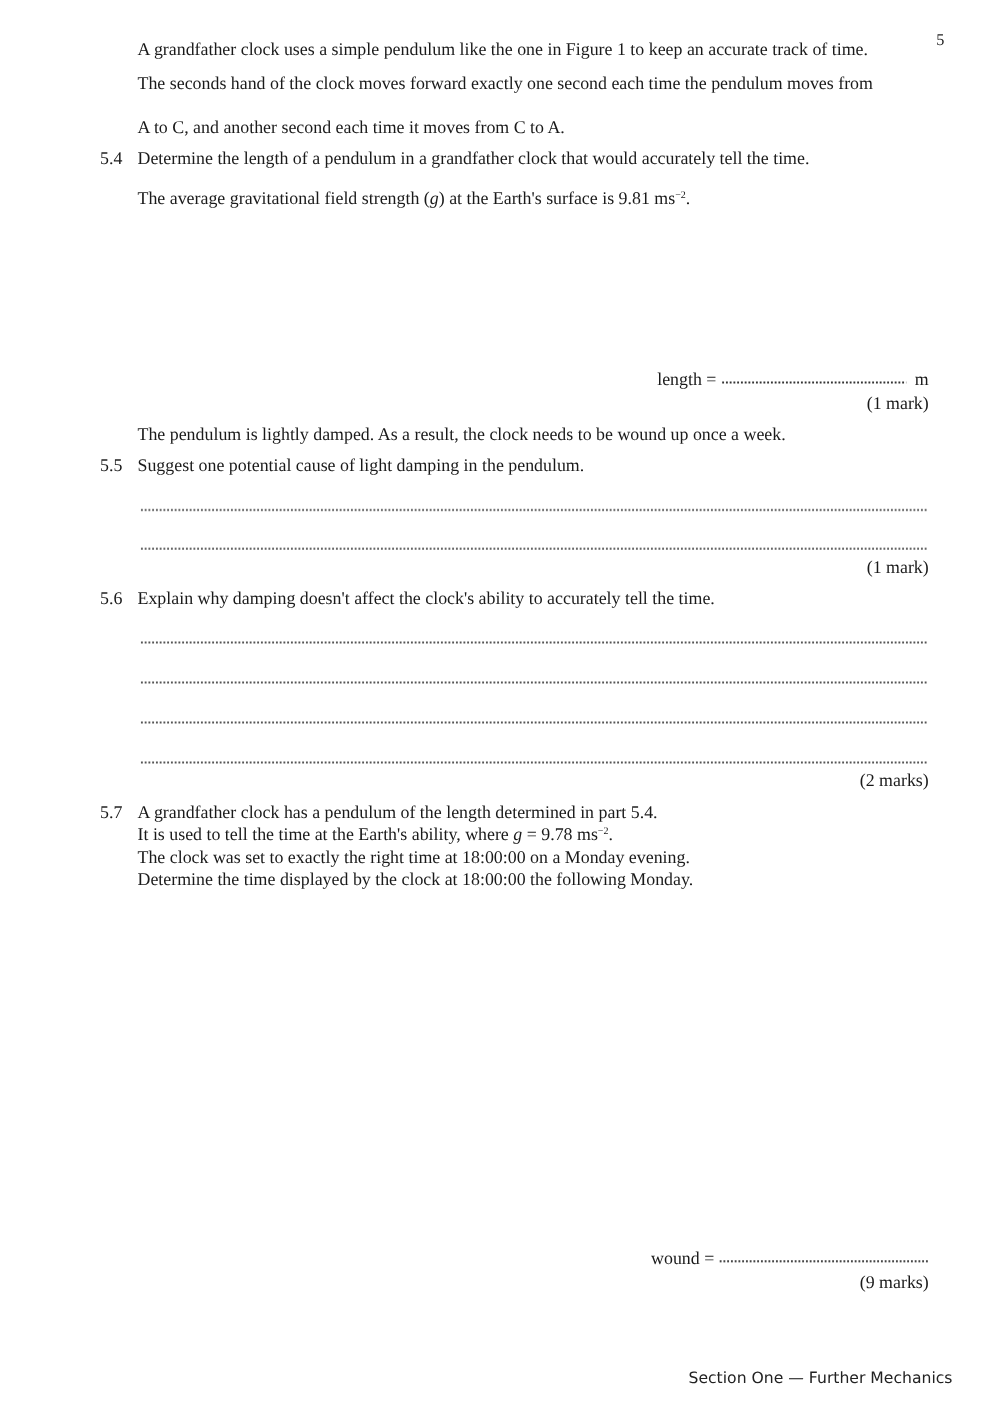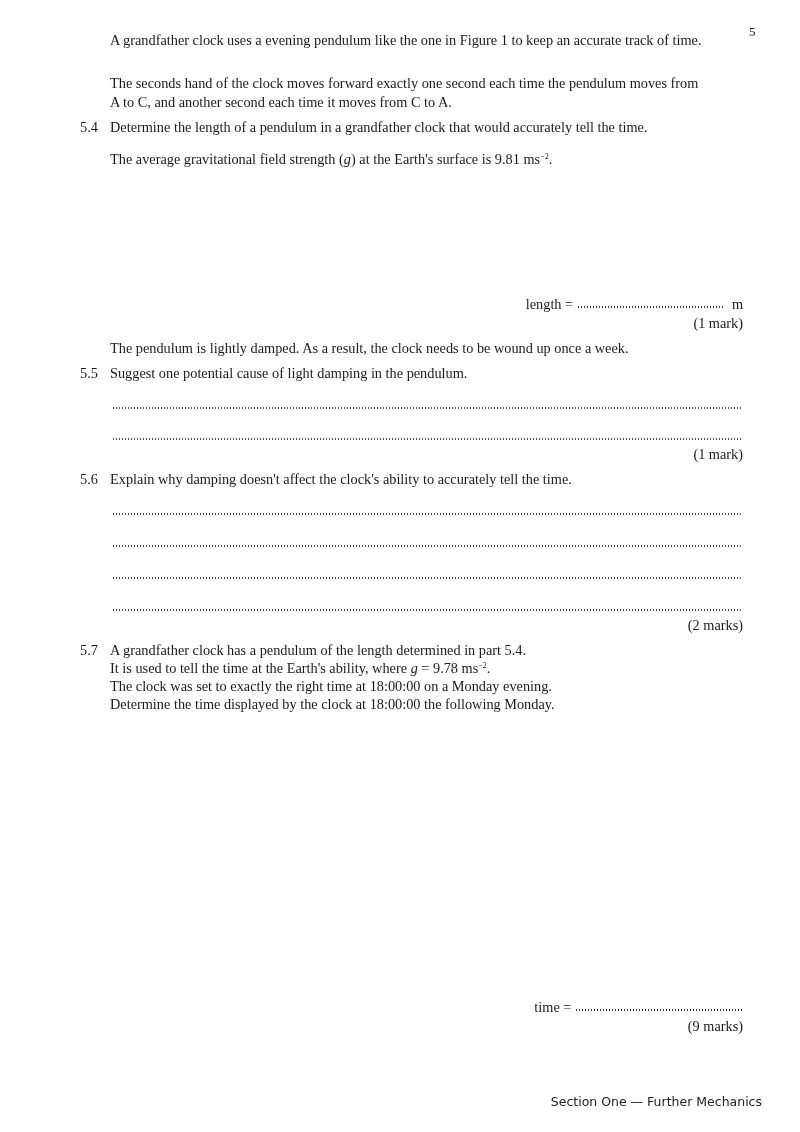--- a/index.html
+++ b/index.html
@@ -18,22 +18,22 @@
   .inline-dots { display: inline-block; height: 2px; vertical-align: 1px;
           background-image: radial-gradient(circle, #333 0.7px, transparent 0.9px);
           background-size: 3px 2px; background-repeat: repeat-x; }
   .footer { right: 38px; top: 1094px; font-family: "DejaVu Sans", sans-serif; font-size: 12.5px; color: #222; }
 </style>
 </head>
 <body>
 
 <div class="abs page-num">5</div>
 
-<div class="abs line" style="top:31px"><span>A grandfather clock uses a evening pendulum like the one in </span><b>Figure 1</b><span> to keep an accurate track of time.</span></div>
-<div class="abs line" style="top:74px">The seconds hand of the clock moves forward exactly one second each time the pendulum moves from</div>
+<div class="abs line" style="top:31px"><span>A grandfather clock uses a simple pendulum like the one in </span><b>Figure 1</b><span> to keep an accurate track of time.</span></div>
+<div class="abs line" style="top:58px">The seconds hand of the clock moves forward exactly one second each time the pendulum moves from</div>
 <div class="abs line" style="top:93px">A to C, and another second each time it moves from C to A.</div>
 
 <div class="abs qnum line" style="top:118px;left:80px">5.4</div>
 <div class="abs line" style="top:118px">Determine the length of a pendulum in a grandfather clock that would accurately tell the time.</div>
 <div class="abs line" style="top:150px"><span>The average gravitational field strength (</span><i>g</i><span>) at the Earth's surface is 9.81 ms</span><sup>−2</sup><span>.</span></div>
 
 <div class="abs right" style="top:296px"><span>length =</span> <span class="inline-dots" style="width:148px"></span> &nbsp;<span>m</span></div>
 <div class="abs right" style="top:315px"><b>(1 mark)</b></div>
 
 <div class="abs line" style="top:339px">The pendulum is lightly damped.  As a result, the clock needs to be wound up once a week.</div>
@@ -51,16 +51,16 @@
 <div class="dots" style="top:577px"></div>
 <div class="dots" style="top:609px"></div>
 <div class="abs right" style="top:617px"><b>(2 marks)</b></div>
 
 <div class="abs line" style="top:641px;left:80px">5.7</div>
 <div class="abs line" style="top:641px">A grandfather clock has a pendulum of the length determined in part 5.4.</div>
 <div class="abs line" style="top:659px"><span>It is used to tell the time at the Earth's ability, where </span><i>g</i><span> = 9.78 ms</span><sup>−2</sup><span>.</span></div>
 <div class="abs line" style="top:677px">The clock was set to exactly the right time at 18:00:00 on a Monday evening.</div>
 <div class="abs line" style="top:695px">Determine the time displayed by the clock at 18:00:00 the following Monday.</div>
 
-<div class="abs right" style="top:999px"><span>time =</span> <span class="inline-dots" style="width:168px"></span></div>
+<div class="abs right" style="top:999px"><span>wound =</span> <span class="inline-dots" style="width:168px"></span></div>
 <div class="abs right" style="top:1018px"><b>(9 marks)</b></div>
 
 <div class="abs footer">Section One — Further Mechanics</div>
 
 </body></html>

